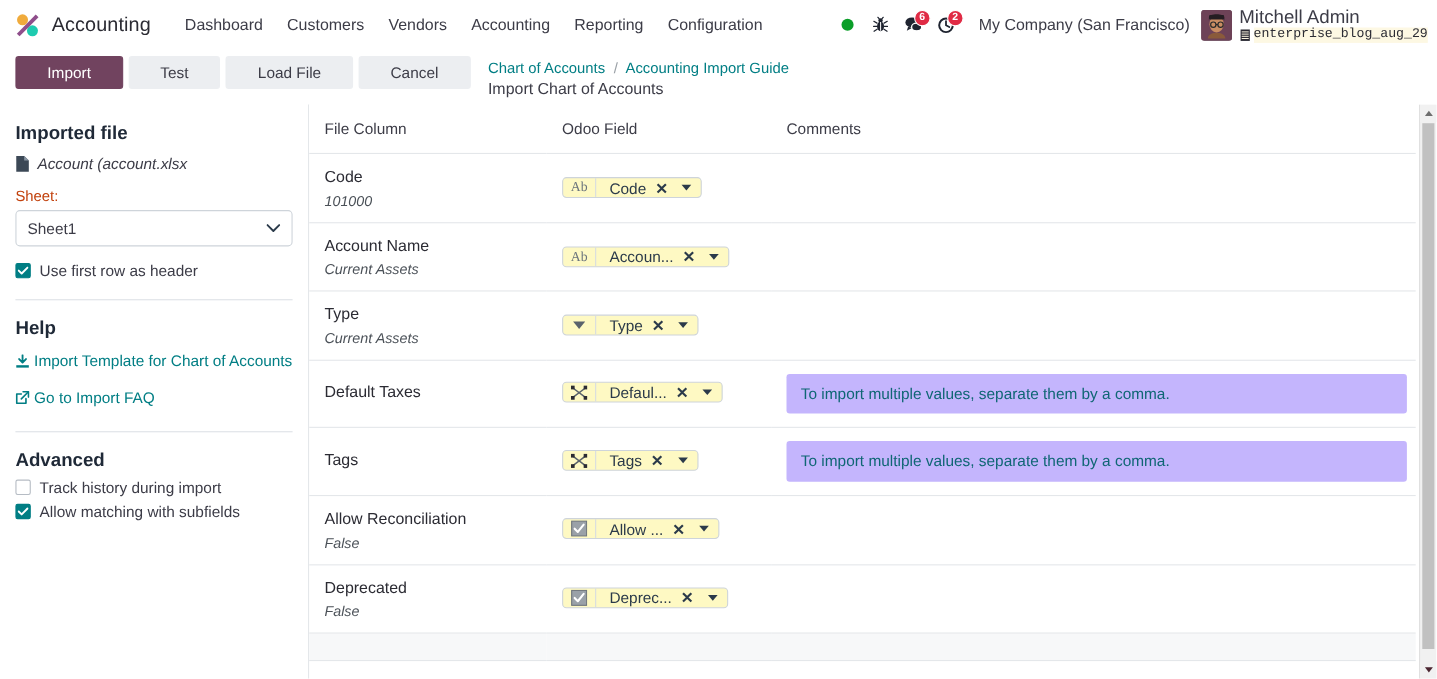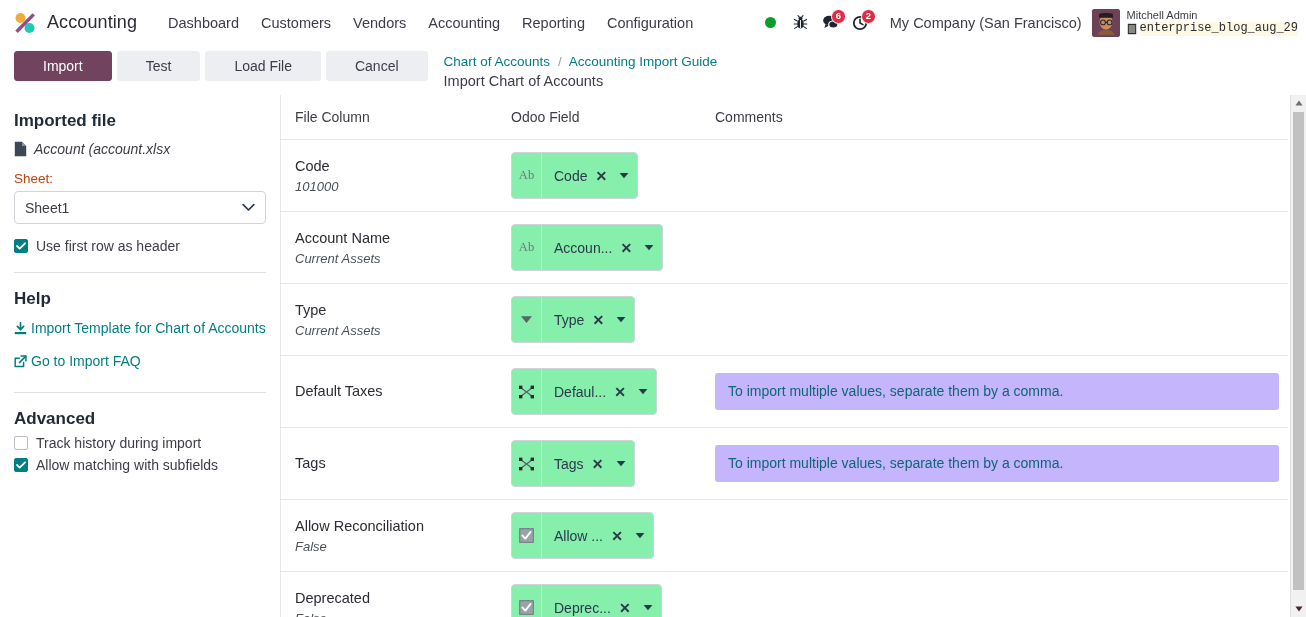--- a/index.html
+++ b/index.html
@@ -58,21 +58,21 @@
   .company-name {
     font-size: 14.5px; color: #3c3c47; margin: 0 10px 0 14px;
     cursor: pointer; white-space: nowrap;
   }
   .user-zone { display: flex; align-items: center; gap: 7px; cursor: pointer; }
   .avatar {
     width: 28px; height: 28px; border-radius: 3px;
     background: #5a3a4e; position: relative; overflow: hidden; flex: none;
   }
   .user-texts { display: flex; flex-direction: column; line-height: 1.15; }
-  .user-name { font-size: 11px; color: #3c3c47; }
+  .user-name { font-size: 17px; color: #3c3c47; }
   .db-line { display: flex; align-items: center; gap: 3px; }
   .db-name {
     font-family: "Liberation Mono", monospace;
     font-size: 12px; color: #2b2b33;
     background: #fdf8e3;
   }
 
   
   .control-panel {
     display: flex; align-items: flex-start;
@@ -166,21 +166,21 @@
     padding: 12px 8px 12px 14px;
     border-bottom: 1px solid #e4e7ea;
     vertical-align: middle;
   }
   .fc-name { font-size: 14.5px; color: #2b2b33; line-height: 1.35; }
   .fc-sample { font-size: 13px; font-style: italic; color: #4b5158; margin-top: 3px; }
 
   .tagbox {
     display: inline-flex; align-items: stretch;
     border: 1px solid #ced4da; border-radius: 4px;
-    background: #86efac; height: 47px; min-width: 0;
+    background: #fef9c3; height: 19px; min-width: 0;
     max-width: 178px;
   }
   .tag-icon {
     width: 30px; flex: none;
     display: flex; align-items: center; justify-content: center;
     border-right: 1px solid #d8dce0;
     color: #6c757d;
   }
   .tag-icon .ab { font-family: "Liberation Serif", serif; font-size: 12.5px; color: #6c757d; }
   .tag-text {

